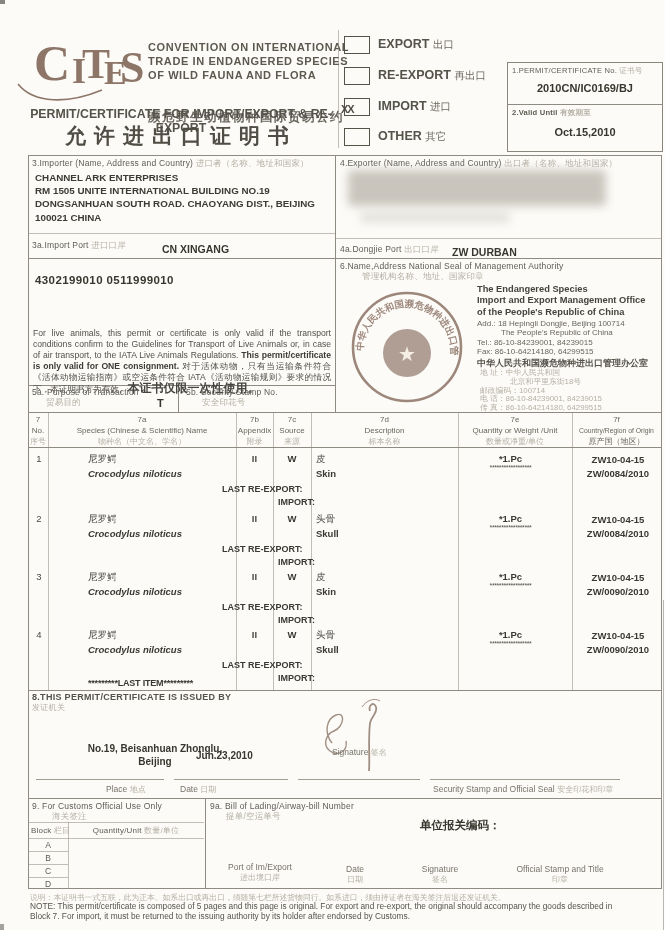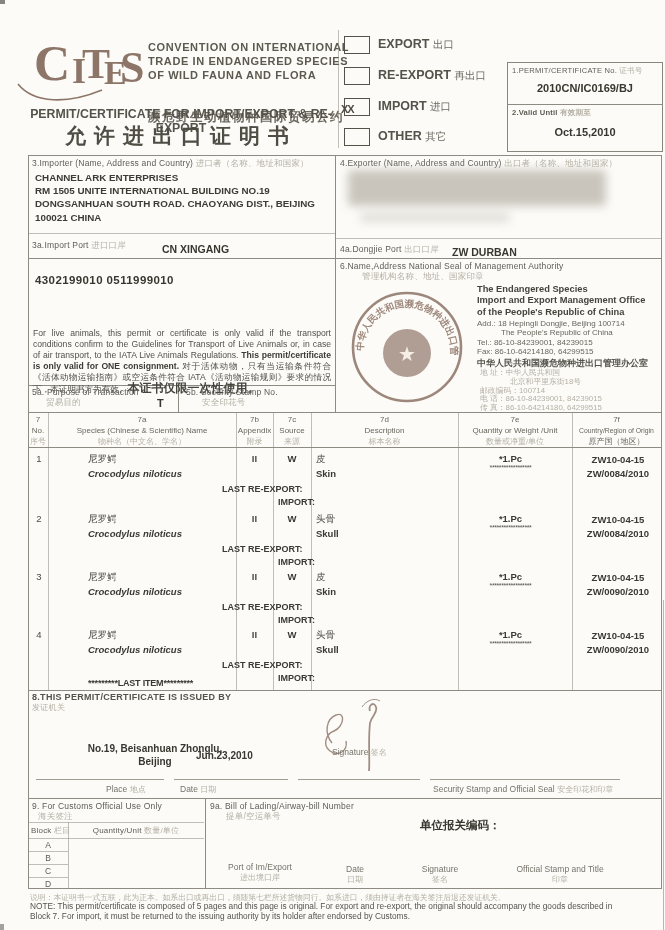--- a/index.html
+++ b/index.html
@@ -331,21 +331,21 @@
     <span class="faint zh">签名</span>
   </div>
   <div class="abs labrow" style="left:433px;top:784px;">
     <span>Security Stamp and Official Seal</span>
     <span class="faint zh">安全印花和印章</span>
   </div>
 
   <div class="vline" style="left:205px;top:798px;height:90px;"></div>
   <div class="abs lbl" style="left:32px;top:801px;">
     <div>9. For Customs Official Use Only</div>
-    <div class="faint zh" style="margin-left:6px;">海关签注</div>
+    <div class="faint zh" style="margin-left:20px;">海关签注</div>
   </div>
 
   <div class="hline soft" style="left:28px;top:822px;width:176px;"></div>
   <div class="vline soft" style="left:68px;top:822px;height:66px;"></div>
   <div class="hline soft" style="left:28px;top:838px;width:176px;"></div>
   <div class="hline soft" style="left:28px;top:851px;width:40px;"></div>
   <div class="hline soft" style="left:28px;top:864px;width:40px;"></div>
   <div class="hline soft" style="left:28px;top:877px;width:40px;"></div>
   <div class="abs lbl" style="left:31px;top:825px;font-size:8px;">
     <span>Block</span>

